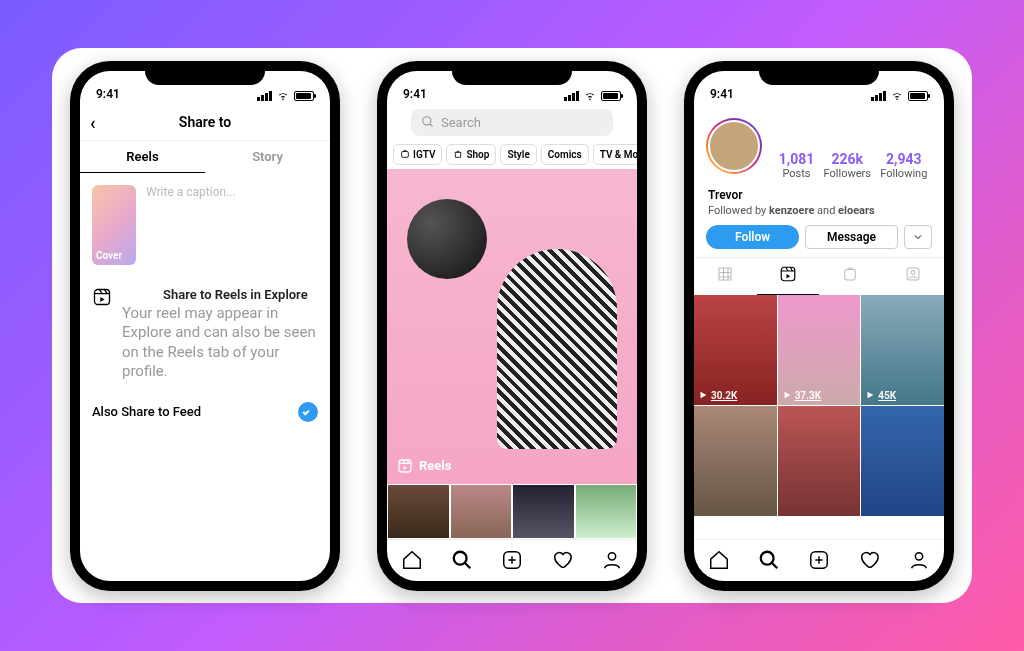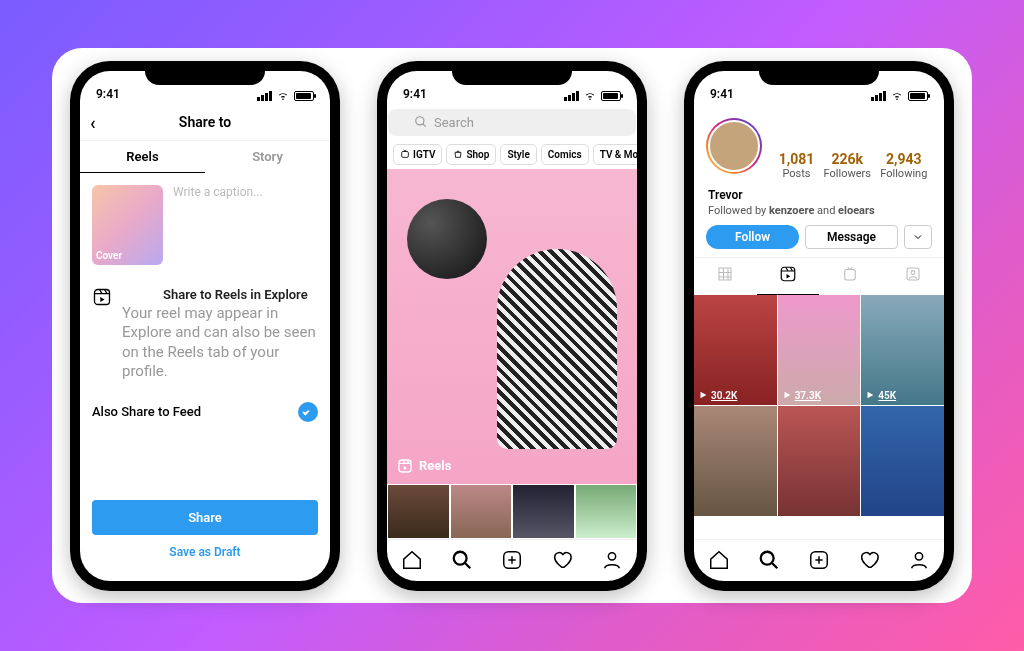--- a/index.html
+++ b/index.html
@@ -39,35 +39,35 @@
   .batt { width:20px; height:10px; border:1px solid #000; border-radius:2px; position:relative;}
   .batt:after{content:"";position:absolute;right:-3px;top:2px;width:2px;height:4px;background:#000;border-radius:1px;}
   .batt:before{content:"";position:absolute;left:1px;top:1px;bottom:1px;width:15px;background:#000;border-radius:1px;}
 
   .hdr { height: 36px; display:flex; align-items:center; justify-content:center; position:relative; border-bottom:1px solid #eee; font-size:14px; font-weight:600;}
   .hdr .back { position:absolute; left:10px; font-size:18px; }
   .tabs2 { display:flex; font-size:13px; font-weight:600; color:#999; }
   .tabs2 div { flex:1; text-align:center; padding:8px 0; }
   .tabs2 .act { color:#000; border-bottom:1.5px solid #000; }
   .caprow { display:flex; gap:10px; padding:12px; }
-  .cover { width:71px; height:80px; border-radius:6px; background: linear-gradient(135deg,#f6c6a8,#e9a9c9,#b9a9f0); position:relative; }
+  .cover { width:44px; height:80px; border-radius:6px; background: linear-gradient(135deg,#f6c6a8,#e9a9c9,#b9a9f0); position:relative; }
   .cover span{ position:absolute; left:4px; bottom:4px; color:#fff; font-size:10px; font-weight:600; }
   .capin { font-size:12px; color:#bbb; }
   .row { padding:10px 12px; display:flex; align-items:flex-start; gap:10px; font-size:13px; }
   .row .title { font-weight:600; color:#222;margin-left:41px; }
   .row .desc { font-size:15px; color:#999; margin-top:2px; line-height:1.3; }
   .row-feed { padding:10px 12px; display:flex; align-items:center; justify-content:space-between; font-size:13px; font-weight:500; }
   .checkblue { width:20px; height:20px; background:#2d9bf0; border-radius:50%; position:relative; }
   .checkblue:after{content:"";position:absolute;left:5px;top:8px;width:4px;height:2px;border-left:2px solid #fff;border-bottom:2px solid #fff;transform:rotate(-45deg);}
   .bottom-share { margin-top:auto; padding:12px; }
   .btn-share { background:#2d9bf0; color:#fff; text-align:center; padding:10px; border-radius:4px; font-size:13px; font-weight:600; }
   .btn-draft { color:#2d9bf0; text-align:center; padding:10px; font-size:12px; font-weight:600; }
 
   
-  .search { margin:4px 1px; background:#efefef; border-radius:8px; padding:6px 26px; display:flex; align-items:center; gap:6px; color:#999; font-size:13px;}
+  .search { margin:4px 24px; background:#efefef; border-radius:8px; padding:6px 10px; display:flex; align-items:center; gap:6px; color:#999; font-size:13px;}
   .chips { display:flex; gap:4px; padding:4px 6px; overflow:hidden; font-size:10px; font-weight:600; }
   .chip { border:1px solid #ddd; border-radius:5px; padding:4px 6px; display:flex; align-items:center; gap:3px; white-space:nowrap; }
   .hero { flex:1; background: linear-gradient(#f7b7d0,#f5a5c6); position:relative; }
   .hero .reellabel { position:absolute; left:10px; bottom:10px; color:#fff; font-weight:700; font-size:13px; display:flex; align-items:center; gap:6px;}
   .ball { position:absolute; left:20px; top:30px; width:80px; height:80px; background:radial-gradient(circle at 30% 30%, #555, #111); border-radius:50%; }
   .person { position:absolute; right:20px; top:80px; width:120px; height:200px; background: repeating-linear-gradient(45deg,#222 0 4px,#eee 4px 8px); border-radius:50% 50% 10px 10px / 30% 30% 10px 10px; }
   .gridrow { display:flex; height:55px; }
   .gridrow div { flex:1; background:#777; border:1px solid #fff; }
   .gridrow div:nth-child(1){background:linear-gradient(#6a4a3a,#3a2a1a);}
   .gridrow div:nth-child(2){background:linear-gradient(#b88,#865);}
@@ -76,21 +76,21 @@
   .navbar { height:42px; display:flex; align-items:center; justify-content:space-around; border-top:1px solid #eee; }
   .navbar svg { width:22px; height:22px; }
 
   
   .hdr3 { height:36px; display:flex; align-items:center; justify-content:center; position:relative; font-size:14px; font-weight:600;}
   .hdr3 .more { position:absolute; right:10px; letter-spacing:2px; }
   .profrow { display:flex; align-items:center; padding:8px 12px; gap:12px; }
   .pfp { width:56px; height:56px; border-radius:50%; padding:2px; background:linear-gradient(45deg,#feda77,#f58529,#dd2a7b,#8134af,#515bd4); }
   .pfp-inner{ width:100%;height:100%;border-radius:50%;background:#c4a47a; border:2px solid #fff;}
   .stats { flex:1; display:flex; justify-content:space-around; text-align:center; font-size:11px; color:#555;}
-  .stats b{ display:block; font-size:14px; color:#a16207;margin-top:38px;}
+  .stats b{ display:block; font-size:14px; color:#8b5cf6;margin-top:38px;}
   .pname { padding:0 14px; font-size:12px; font-weight:600; }
   .followedby { padding:2px 14px 8px; font-size:11px; color:#555; }
   .actions { display:flex; gap:6px; padding:0 12px 8px; }
   .actions .follow { flex:1.2; background:#2d9bf0; color:#fff; border-radius:12px; text-align:center; padding:5px; font-size:12px; font-weight:600;}
   .actions .msg { flex:1.2; border:1px solid #ccc; border-radius:4px; text-align:center; padding:4px; font-size:12px; font-weight:600;}
   .actions .dd { width:28px; border:1px solid #ccc; border-radius:4px; display:flex;align-items:center;justify-content:center;}
   .ptabs { display:flex; border-top:1px solid #eee;}
   .ptabs div{flex:1; text-align:center; padding:7px 0;}
   .ptabs .act{border-bottom:1.5px solid #000;}
   .rgrid { flex:1; display:grid; grid-template-columns:repeat(3,1fr); grid-auto-rows:110px; gap:1px; background:#fff; overflow:hidden;}
@@ -150,24 +150,20 @@
         </span>
         <div>
           <div class="title">Share to Reels in Explore</div>
           <div class="desc">Your reel may appear in Explore and can also be seen on the Reels tab of your profile.</div>
         </div>
       </div>
       <div class="row-feed">
         <span>Also Share to Feed</span>
         <span class="checkblue"></span>
       </div>
-      <div class="bottom-share">
-        <div class="btn-share">Share</div>
-        <div class="btn-draft">Save as Draft</div>
-      </div>
     </div>
   </div>
 
   <div class="phone">
     <div class="notch"></div>
     <div class="screen">
       <div class="statusbar">
         <span>9:41</span>
         <span class="right">
           <span class="sig-bars">

